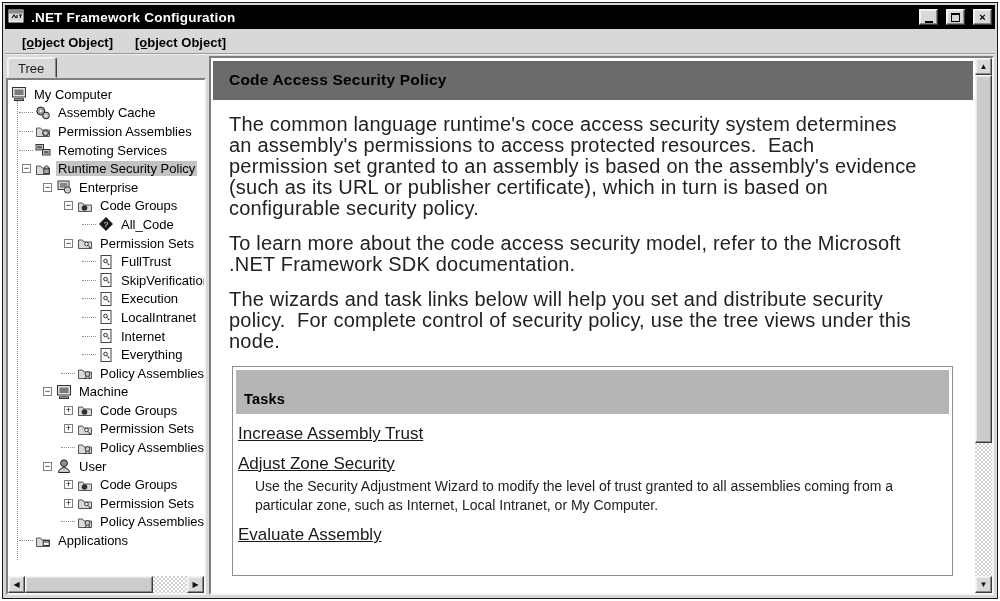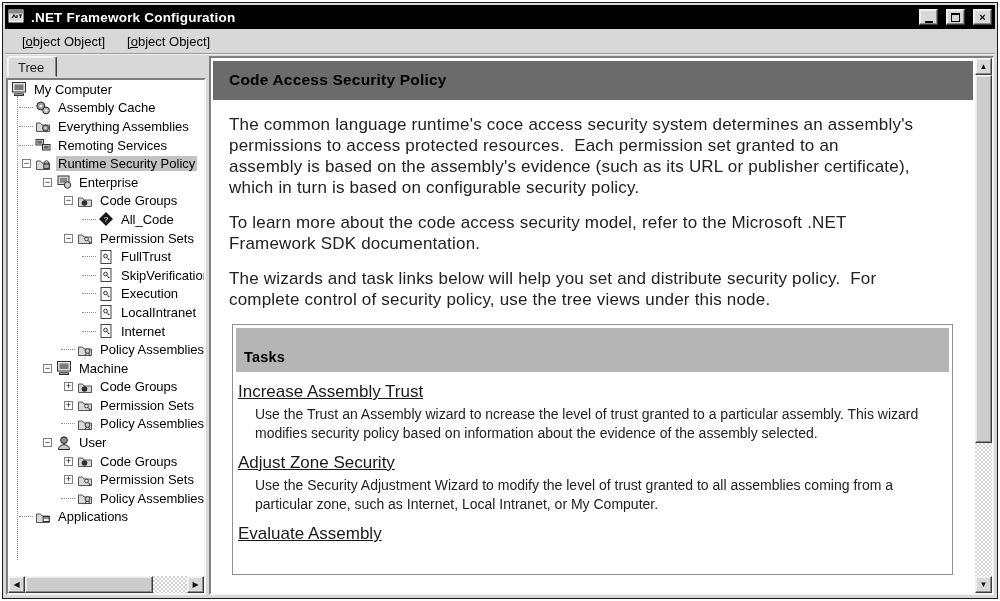--- a/index.html
+++ b/index.html
@@ -24,41 +24,41 @@
     width:19px; height:16px; background:#d8d8d8; flex:none;
     border:1px solid; border-color:#f4f4f4 #3c3c3c #3c3c3c #f4f4f4;
     box-shadow:inset -1px -1px 0 #8a8a8a, inset 1px 1px 0 #efefef;
     display:flex; align-items:center; justify-content:center;
     font-size:11px; font-weight:bold; color:#000; margin-left:2px;
   }
   .glyph-min { display:block; width:8px; height:2px; background:#000; margin-top:9px; }
   .glyph-max { display:block; width:9px; height:9px; border:1px solid #000; border-top-width:2px; }
   
   .menubar {
-    height:25px; display:flex; align-items:center; padding-left:6px; flex:none;
-    border-bottom:1px solid #9a9a9a; box-shadow:0 1px 0 #f2f2f2;
+    height:25px; display:flex; align-items:flex-end; padding-left:6px; flex:none;
+    border-bottom:1px solid #9a9a9a; box-shadow:0 1px 0 #f2f2f2;font-weight:bold;
   }
   .menu-item { display:inline-block; padding:3px 11px; font-size:13px; color:#000; }
   .menu-item::first-letter { text-decoration:underline; }
   
   .main { flex:1; display:flex; gap:3px; padding:2px 1px 1px 1px; min-height:0; }
   
   .left-pane { width:200px; flex:none; display:flex; flex-direction:column; min-height:0; }
-  .tab-row { height:22px; flex:none; display:flex; align-items:flex-start; padding-left:1px; }
+  .tab-row { height:22px; flex:none; display:flex; align-items:center; padding-left:1px; }
   .tab {
     height:21px; padding:3px 12px 0 10px; font-size:13px; background:#d8d8d8;
     border:1px solid; border-color:#f6f6f6 #3c3c3c transparent #f6f6f6;
     border-top-left-radius:3px; border-top-right-radius:3px;
     box-shadow:inset -1px 0 0 #8a8a8a, inset 1px 1px 0 #eee;
   }
   .tree-box {
     flex:1; min-height:0; display:flex; flex-direction:column;
     border:2px solid; border-color:#7e7e7e #f6f6f6 #f6f6f6 #7e7e7e; background:#fff;
   }
-  .tree { flex:1; position:relative; overflow:hidden; background:#fff; }
+  .tree { flex:1; position:relative; overflow:hidden; padding-top:5px; background:#fff; }
   .tree-guide {
     position:absolute; left:9px; top:16px; height:464px; width:0;
     border-left:1px dotted #8f8f8f;
   }
   .tree-row {
     display:flex; align-items:center; height:18.6px; font-size:13px;
     white-space:nowrap; position:relative; color:#000;
   }
   .tree-row.lvl0 { padding-left:3px; }
   .tree-row.lvl1 { padding-left:14px; }
@@ -107,21 +107,21 @@
     border:1px solid; border-color:#f4f4f4 #3c3c3c #3c3c3c #f4f4f4;
     box-shadow:inset -1px -1px 0 #8a8a8a, inset 1px 1px 0 #e8e8e8;
   }
   .v-rest { flex:1; }
   
   .heading-band {
     margin:3px 2px 0 2px; background:var(--heading-band,#6b6b6b); color:#000;
     font-weight:bold; font-size:15.5px; padding:10px 0 11px 16px; letter-spacing:.2px;
   }
   .para {
-    margin:14px 58px 0 18px; font-size:17px; line-height:21px;
+    margin:14px 58px 0 18px; font-size:20px; line-height:21px;
     letter-spacing:.2px; white-space:pre-wrap; color:#222;
   }
   .tasks-box {
     margin:14px 22px 0 21px; border:1px solid #8f8f8f; padding:3px 3px 30px 3px;
     background:#fff;
   }
   .tasks-header {
     background:var(--tasks-header,#b5b5b5); color:#000; font-weight:bold;
     font-size:14.5px; padding:21px 10px 7px 8px; letter-spacing:.2px;
   }
@@ -201,21 +201,21 @@
               </div>
               <div class="tree-row lvl1">
                 <span class="expander dash"></span>
                 <span class="tree-icon">
                   <svg viewBox="0 0 16 16">
                     <path d="M1.5 5h4l1.5 2h7.5v6.5H1.5z" fill="#d9d9d9" stroke="#555"></path>
                     <circle cx="10.5" cy="10" r="3" fill="#999" stroke="#333"></circle>
                     <circle cx="10.5" cy="10" r="1.1" fill="#eee"></circle>
                   </svg>
                 </span>
-                <span class="tree-label">Everything Assemblies</span>
+                <span class="tree-label">Permission Assemblies</span>
               </div>
               <div class="tree-row lvl1">
                 <span class="expander dash"></span>
                 <span class="tree-icon">
                   <svg viewBox="0 0 16 16">
                     <rect x="1" y="2.5" width="7.5" height="5.5" fill="#e0e0e0" stroke="#333"></rect>
                     <rect x="2.2" y="3.7" width="5" height="3" fill="#666"></rect>
                     <rect x="7.5" y="7.5" width="7.5" height="5.5" fill="#e0e0e0" stroke="#333"></rect>
                     <rect x="8.7" y="8.7" width="5" height="3" fill="#666"></rect>
                   </svg>
@@ -322,20 +322,31 @@
               <div class="tree-row lvl4">
                 <span class="expander dash"></span>
                 <span class="tree-icon">
                   <svg viewBox="0 0 16 16">
                     <rect x="3" y="1.5" width="10" height="13" fill="#fdfdfd" stroke="#444"></rect>
                     <circle cx="7.5" cy="7" r="1.8" fill="none" stroke="#333"></circle>
                     <path d="M8.8 8.3l2.6 2.6m-1 .3v-1.2" stroke="#333" fill="none"></path>
                   </svg>
                 </span>
                 <span class="tree-label">Internet</span>
+              </div>
+              <div class="tree-row lvl4">
+                <span class="expander dash"></span>
+                <span class="tree-icon">
+                  <svg viewBox="0 0 16 16">
+                    <rect x="3" y="1.5" width="10" height="13" fill="#fdfdfd" stroke="#444"></rect>
+                    <circle cx="7.5" cy="7" r="1.8" fill="none" stroke="#333"></circle>
+                    <path d="M8.8 8.3l2.6 2.6m-1 .3v-1.2" stroke="#333" fill="none"></path>
+                  </svg>
+                </span>
+                <span class="tree-label">Everything</span>
               </div>
               <div class="tree-row lvl3">
                 <span class="expander dash"></span>
                 <span class="tree-icon">
                   <svg viewBox="0 0 16 16">
                     <path d="M1.5 5h4l1.5 2h7.5v6.5H1.5z" fill="#d9d9d9" stroke="#555"></path>
                     <circle cx="10.5" cy="9" r="2.4" fill="#c9c9c9" stroke="#333"></circle>
                     <path d="M9.3 11l-1.2 3.2M11.7 11l1.2 3.2" stroke="#333" fill="none"></path>
                   </svg>
                 </span>
@@ -457,21 +468,20 @@
           <div class="heading-band">Code Access Security Policy</div>
 
           <p class="para">The common language runtime's coce access security system determines an assembly's permissions to access protected resources.  Each permission set granted to an assembly is based on the assembly's evidence (such as its URL or publisher certificate), which in turn is based on configurable security policy.</p>
             <p class="para">To learn more about the code access security model, refer to the Microsoft .NET Framework SDK documentation.</p>
             <p class="para">The wizards and task links below will help you set and distribute security policy.  For complete control of security policy, use the tree views under this node.</p>
 
           <div class="tasks-box">
             <div class="tasks-header">Tasks</div>
             <div class="task">
                 <a class="task-link">Increase Assembly Trust</a>
-                <div class="task-desc">Use the Trust an Assembly wizard to ncrease the level of trust granted to a particular assembly. This wizard modifies security policy based on information about the evidence of the assembly selected.</div>
               </div>
               <div class="task">
                 <a class="task-link">Adjust Zone Security</a>
                 <div class="task-desc">Use the Security Adjustment Wizard to modify the level of trust granted to all assemblies coming from a particular zone, such as Internet, Local Intranet, or My Computer.</div>
               </div>
               <div class="task">
                 <a class="task-link">Evaluate Assembly</a>
               </div>
           </div>
         </div>

